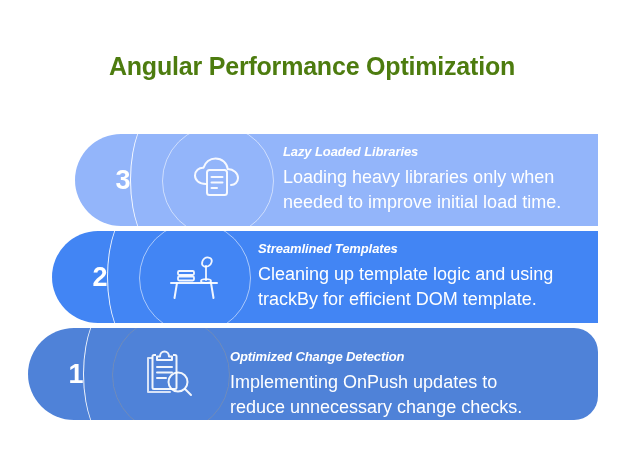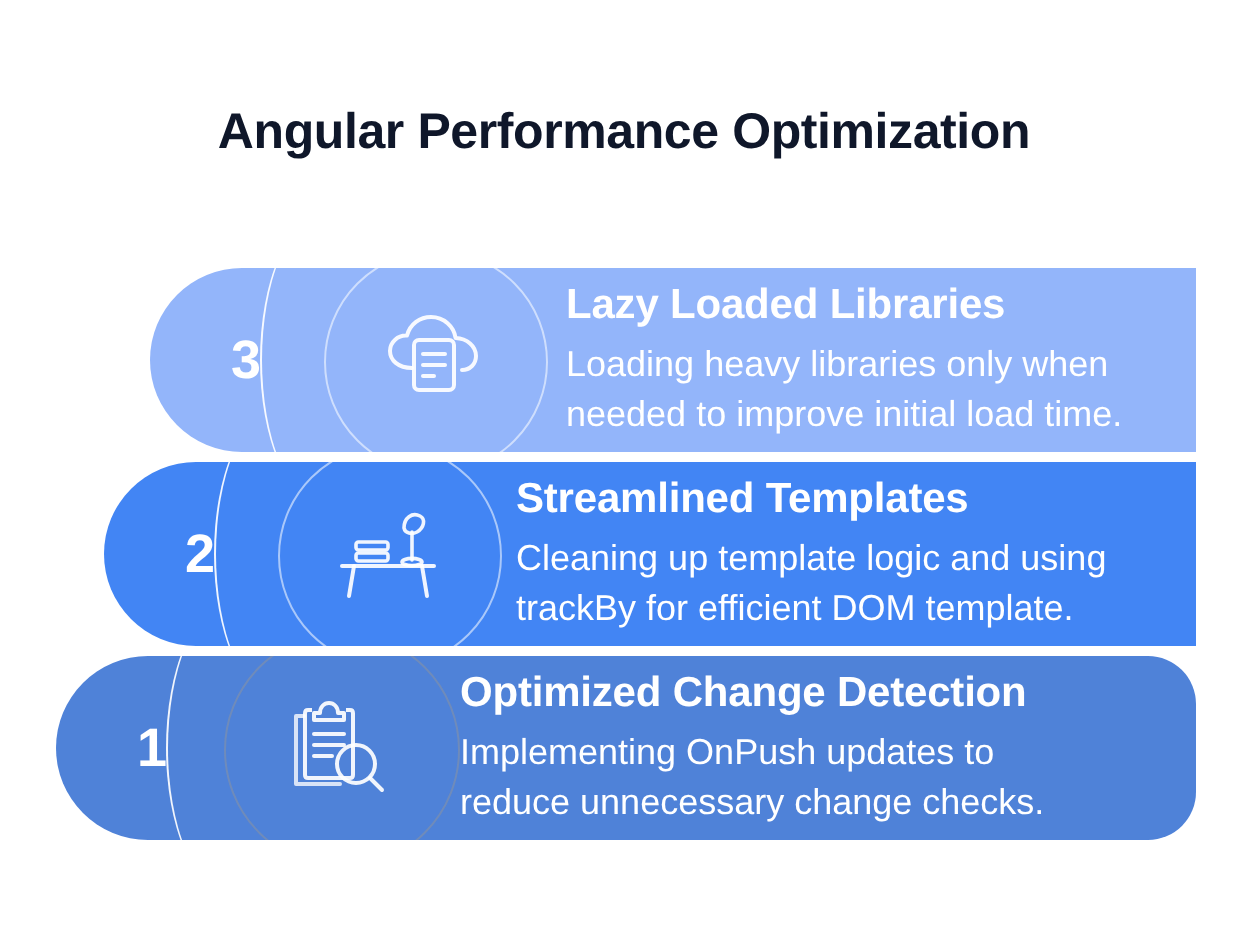--- a/index.html
+++ b/index.html
@@ -23,21 +23,21 @@
 
   
   #page-title {
     position: absolute;
     left: 0;
     top: 52px;
     width: 624px;
     text-align: center;
     font-size: 25px;
     font-weight: bold;
-    color: #0f172a;
+    color: #4d7c0f;
     letter-spacing: -0.2px;
   }
 
   
   .band {
     position: absolute;
     display: flex;
     align-items: stretch;
     color: #ffffff;
     overflow: hidden;
@@ -137,29 +137,30 @@
   
   .text-zone {
     flex: 1 1 auto;
     display: flex;
     flex-direction: column;
     justify-content: center;
     padding-right: 22px;
   }
   .band-3 .text-zone { padding-left: 20px; }
   .band-2 .text-zone { padding-left: 18px; }
-  .band-1 .text-zone { padding-left: 14px; }
+  .band-1 .text-zone { padding-left: 14px; justify-content: flex-end; }
 
   .head {
-    font-size: 21px;
+    font-size: 13px;
     font-weight: bold;
     color: #ffffff;
     line-height: 1.1;
     margin-bottom: 6px;
     letter-spacing: -0.1px;
+    font-style: italic;
   }
   .desc {
     font-size: 18px;
     color: #ffffff;
     line-height: 1.38;
     max-width: 312px;
   }
 </style>
 </head>
 <body>

